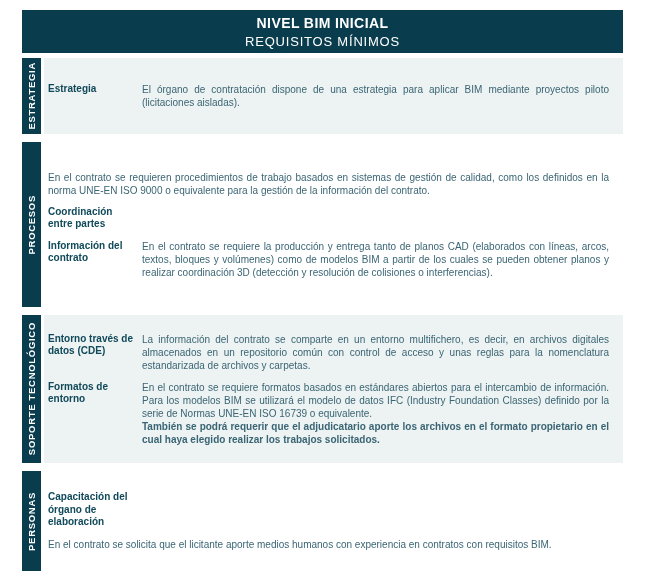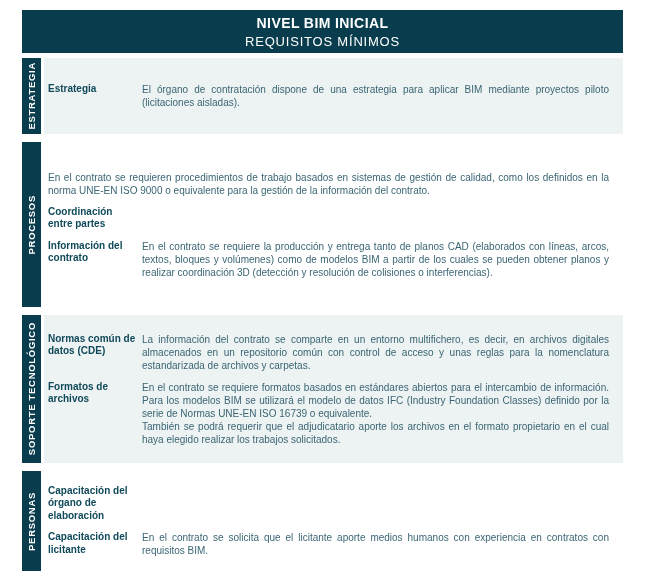--- a/index.html
+++ b/index.html
@@ -69,21 +69,21 @@
     color:var(--term-text);
     font-weight:bold;
     font-size:10px;line-height:1.25;
   }
   .desc{
     flex:1;
     color:var(--body-text);
     font-size:10px;line-height:1.3;
     text-align:justify;
   }
-  .desc p + p{}
+  .desc p + p{font-weight:bold;}
 </style>
 </head>
 <body>
 
 <div class="page">
 
   <header class="banner">
     <div class="title">NIVEL BIM INICIAL</div>
     <div class="subtitle">REQUISITOS MÍNIMOS</div>
   </header>
@@ -123,45 +123,44 @@
       </div>
     </div>
   </section>
 
   <section class="sec sec-soporte shaded">
     <div class="vbar">
       <span>SOPORTE TECNOLÓGICO</span>
     </div>
     <div class="content">
       <div class="row">
-        <div class="term">Normas común de datos (CDE)</div>
+        <div class="term">Entorno través de datos (CDE)</div>
         <div class="desc">
           <p>La información del contrato se comparte en un entorno multifichero, es decir, en archivos digitales almacenados en un repositorio común con control de acceso y unas reglas para la nomenclatura estandarizada de archivos y carpetas.</p>
         </div>
       </div>
       <div class="row">
-        <div class="term">Formatos de archivos</div>
+        <div class="term">Formatos de entorno</div>
         <div class="desc">
           <p>En el contrato se requiere formatos basados en estándares abiertos para el intercambio de información. Para los modelos BIM se utilizará el modelo de datos IFC (Industry Foundation Classes) definido por la serie de Normas UNE-EN ISO 16739 o equivalente.</p>
           <p>También se podrá requerir que el adjudicatario aporte los archivos en el formato propietario en el cual haya elegido realizar los trabajos solicitados.</p>
         </div>
       </div>
     </div>
   </section>
 
   <section class="sec sec-personas plain">
     <div class="vbar">
       <span>PERSONAS</span>
     </div>
     <div class="content">
       <div class="row">
         <div class="term">Capacitación del órgano de elaboración</div>
       </div>
       <div class="row">
-        <div class="term">Capacitación del licitante</div>
         <div class="desc">
           <p>En el contrato se solicita que el licitante aporte medios humanos con experiencia en contratos con requisitos BIM.</p>
         </div>
       </div>
     </div>
   </section>
 
 </div>
 
 </body></html>

